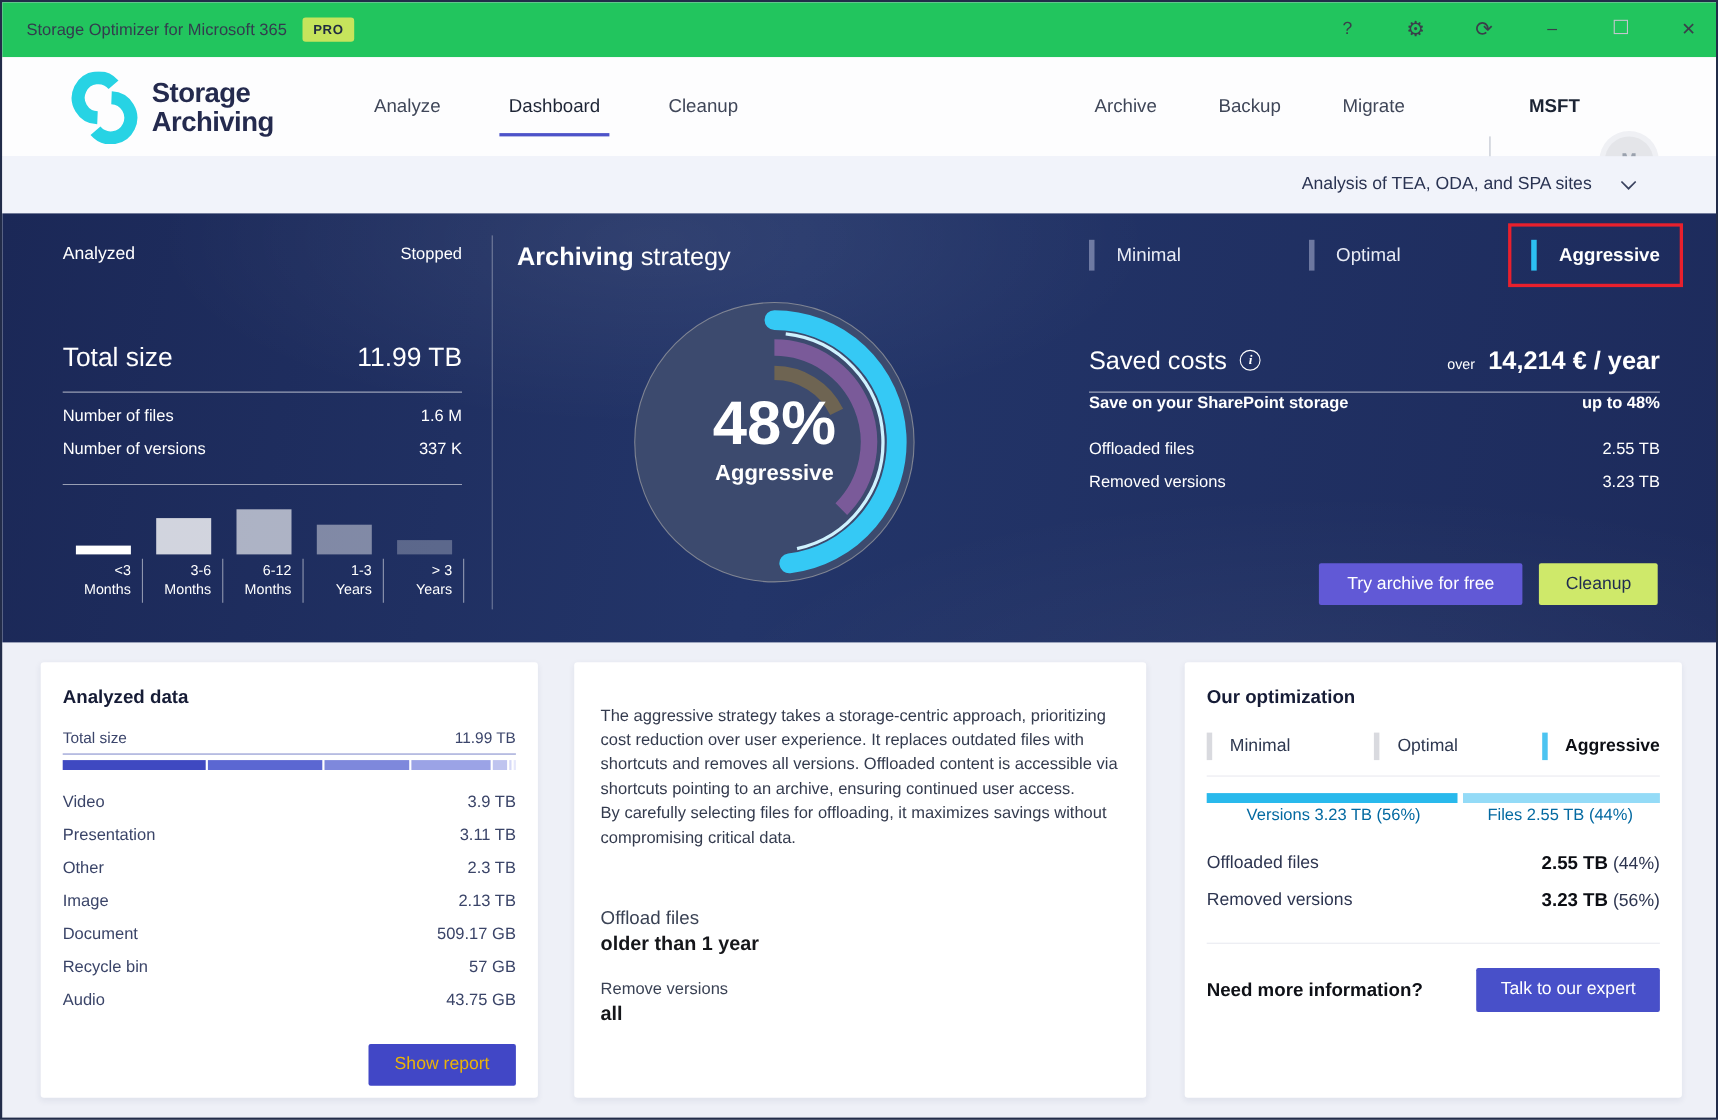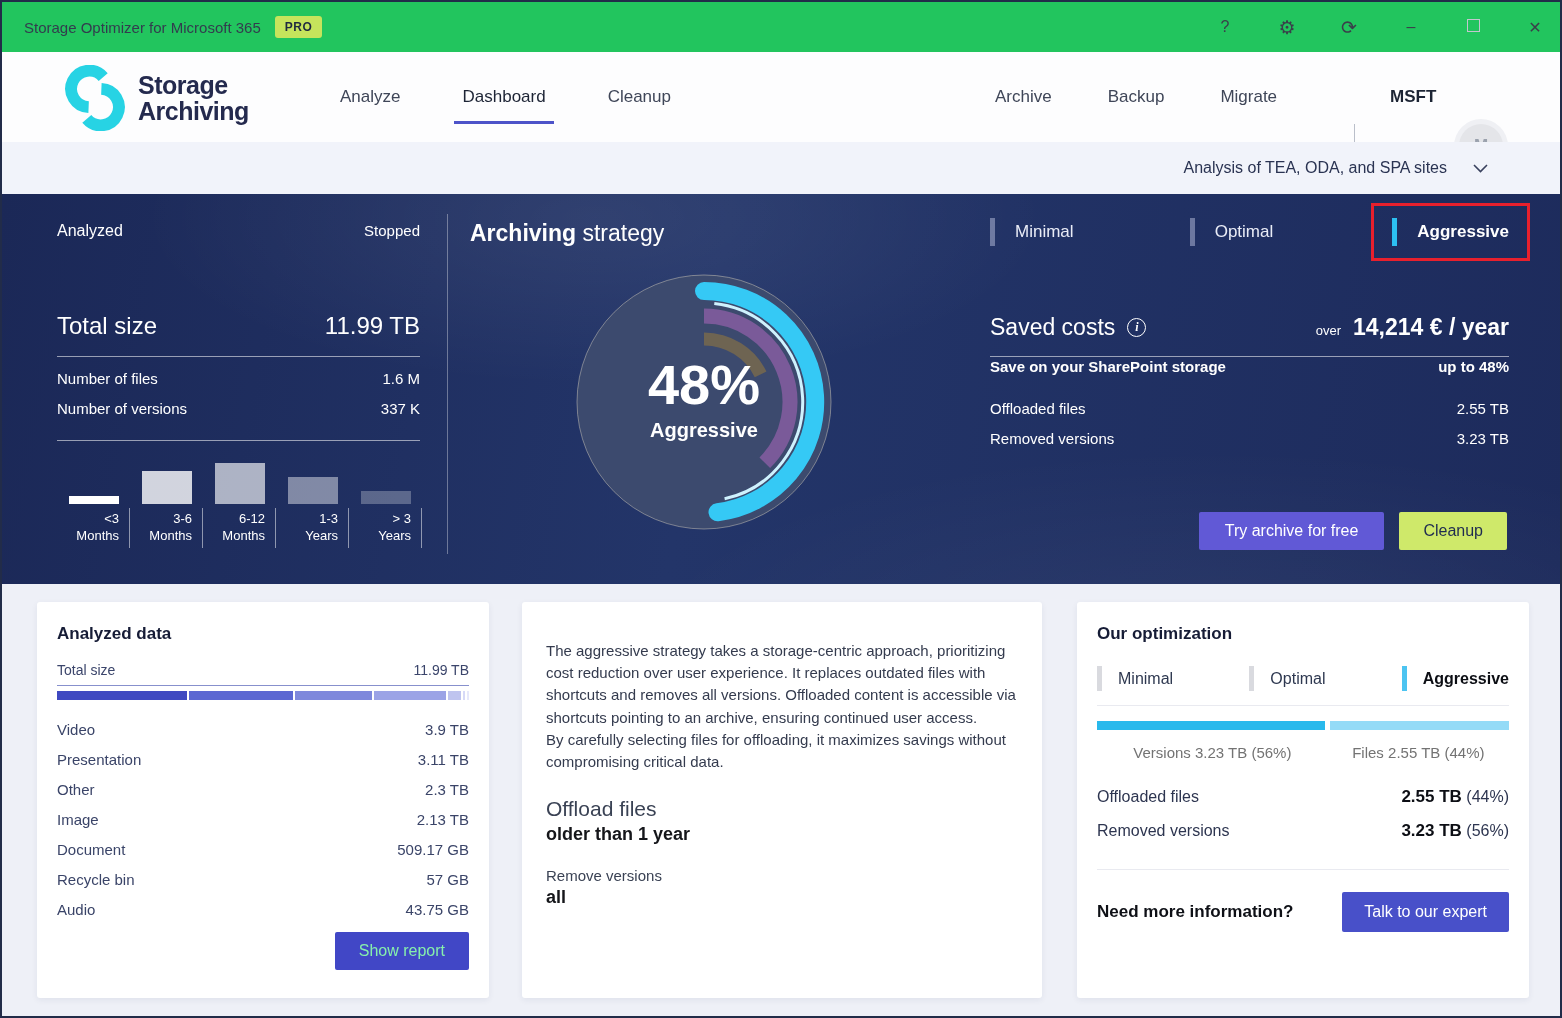--- a/index.html
+++ b/index.html
@@ -116,36 +116,36 @@
     color:#3b456b; padding-bottom:7px; border-bottom:1px solid #8790cd; }
   .seg-bar { margin-top:5px; height:9px; display:flex; }
   .seg { height:100%; margin-right:2px; } .seg:last-child { margin-right:0; }
   .seg-bar .seg:nth-child(1){background:#3f49c1;} .seg-bar .seg:nth-child(2){background:#5b67d2;}
   .seg-bar .seg:nth-child(3){background:#7e88dc;} .seg-bar .seg:nth-child(4){background:#9ba3e6;}
   .seg-bar .seg:nth-child(5){background:#bfc4ef;} .seg-bar .seg:nth-child(6){background:#d6d9f7;}
   .seg-bar .seg:nth-child(7){background:#e6e8fb;}
   .c1-list { margin-top:14px; }
   .c1-row { display:flex; justify-content:space-between; font-size:15px; color:#3a4468; height:30px;
     align-items:center; }
-  .btn-report { float:right; margin-top:8px; background:#4147c6; color:#86efac; padding:10px 24px; }
+  .btn-report { float:right; margin-top:25px; background:#4147c6; color:#eab308; padding:10px 24px; }
   .c2-desc { margin-top:16px; font-size:15px; line-height:1.48; color:#343b4e; }
-  .c2-sub { margin-top:24px; font-size:21px; color:#3a4254; }
+  .c2-sub { margin-top:52px; font-size:17px; color:#3a4254; }
   .c2-sub2 { margin-top:22px; font-size:15px; color:#3a4254; }
   .c2-strong { font-size:18px; font-weight:bold; color:#15161a; margin-top:3px; }
   .c3-tabs { margin-top:22px; display:flex; justify-content:space-between; align-items:center; }
   .c3-tab { display:flex; align-items:center; gap:16px; cursor:pointer; }
   .c3-tab .tab-bar { width:5px; height:25px; background:#d9dadf; }
   .c3-tab .tab-label { font-size:16px; color:#2e3850; font-weight:normal; }
   .c3-tab.active .tab-bar { background:#4cc4f1; }
   .c3-tab.active .tab-label { font-weight:bold; color:#0c0e14; }
   .c3-hr { border:none; border-top:1px solid #e9eaf0; margin-top:14px; }
   .c3-bar { margin-top:15px; height:9px; display:flex; }
   .c3-bar .segl { background:#29b9ec; margin-right:5px; }
   .c3-bar .segr { background:#94dbf7; }
-  .c3-bar-labels { margin-top:14px; display:flex; font-size:15px; color:#737373; }
+  .c3-bar-labels { margin-top:2px; display:flex; font-size:15px; color:#0369a1; }
   .c3-bar-labels .l { width:56%; text-align:center; }
   .c3-bar-labels .r { width:44%; text-align:center; }
   .c3-row { margin-top:14px; display:flex; justify-content:space-between; align-items:center;
     font-size:16px; color:#2d3550; }
   .c3-row:first-of-type { margin-top:0; }
   .c3-rows { margin-top:26px; }
   .c3-val b { color:#0c0e14; font-size:17px; }
   .c3-bottom { margin-top:22px; display:flex; justify-content:space-between; align-items:center; }
   .c3-question { font-size:17px; font-weight:bold; color:#0e1016; }
   .btn-expert { background:#4850c9; color:#fff; padding:11px 22px; }

